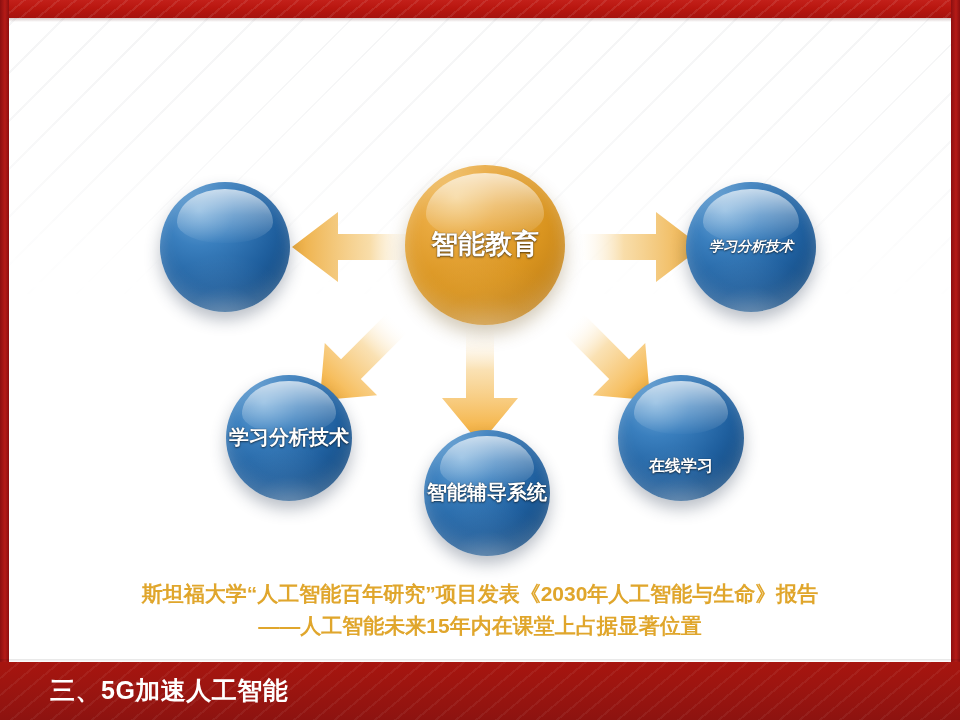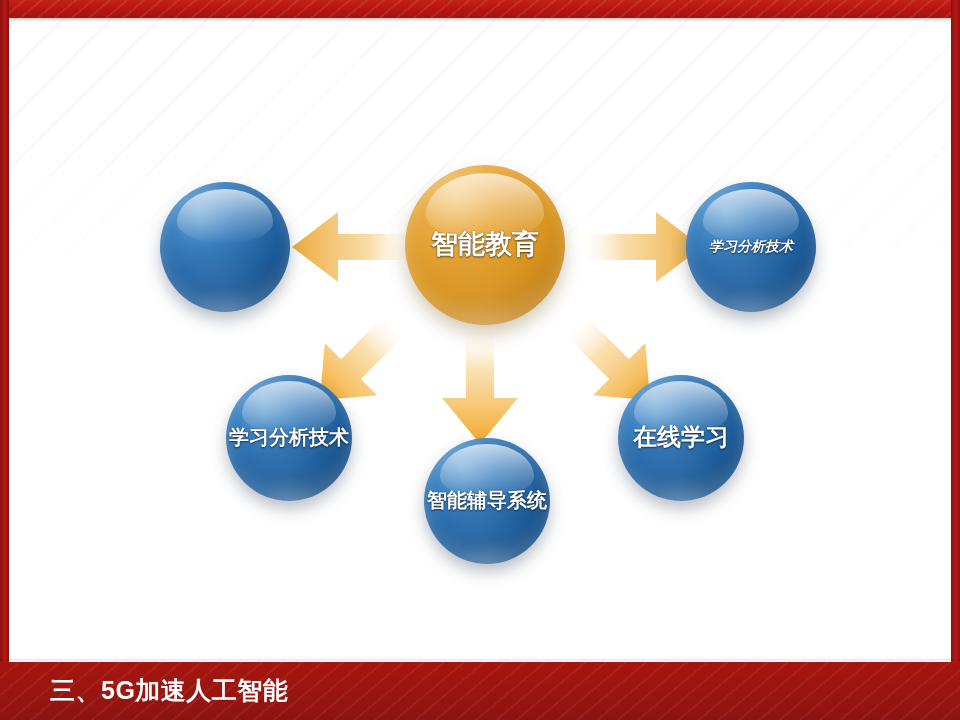--- a/index.html
+++ b/index.html
@@ -169,25 +169,25 @@
 
   #node-vr     { left: 160px; top: 72px;  width: 130px; height: 130px; }
   #node-vr .label { font-size: 20px; }
 
   #node-la     { left: 686px; top: 72px;  width: 130px; height: 130px; }
   #node-la .label { font-size: 14px; font-style: italic; }
 
   #node-robot  { left: 226px; top: 265px; width: 126px; height: 126px; }
   #node-robot .label { font-size: 20px; }
 
-  #node-its    { left: 424px; top: 328px; width: 126px; height: 126px; }
+  #node-its    { left: 424px; top: 320px; width: 126px; height: 126px; }
   #node-its .label { font-size: 20px; }
 
   #node-online { left: 618px; top: 265px; width: 126px; height: 126px; }
-  #node-online .label { font-size: 24px; }
+  #node-online .label { font-size: 16px; margin-top: 29px; }
 
   
   .arrow { position: absolute; }
   .arrow svg { display: block; overflow: visible; }
 
   
   .caption {
     position: absolute;
     left: 30px;
     right: 30px;
@@ -352,19 +352,23 @@
 
     <div class="node blue" id="node-online">
       <div class="drop"></div>
       <div class="ball"></div>
       <div class="gloss"></div>
       <div class="label">在线学习</div>
     </div>
 
   </div>
 
+  <div class="caption">
+    <span class="ln1">斯坦福大学“人工智能百年研究”项目发表《2030年人工智能与生命》报告</span>
+    <span class="ln2">——人工智能未来15年内在课堂上占据显著位置</span>
+  </div>
 
   <div class="botbar-hl"></div>
   <div class="botbar">
     <div class="section-title">三、5G加速人工智能</div>
   </div>
 
 </div>
 
 </body></html>

